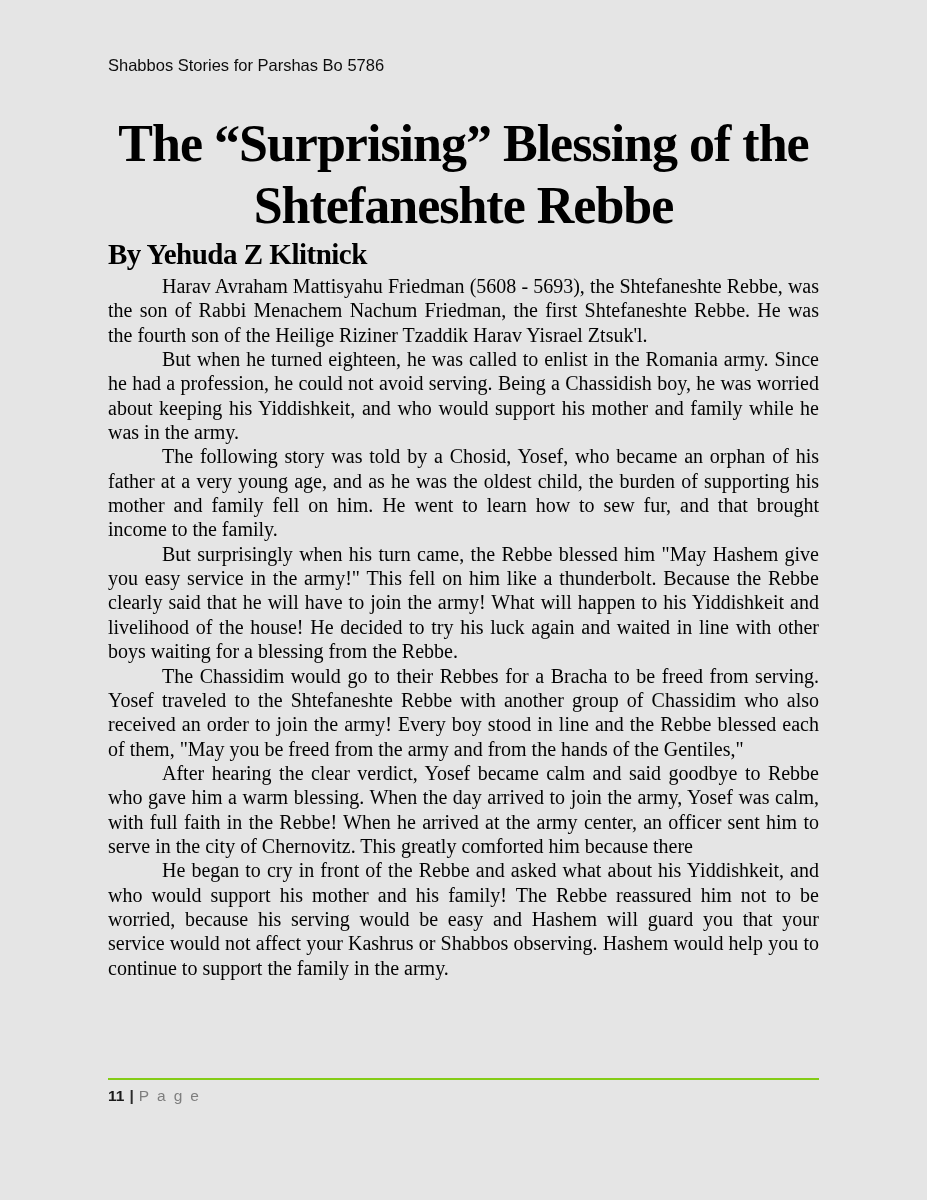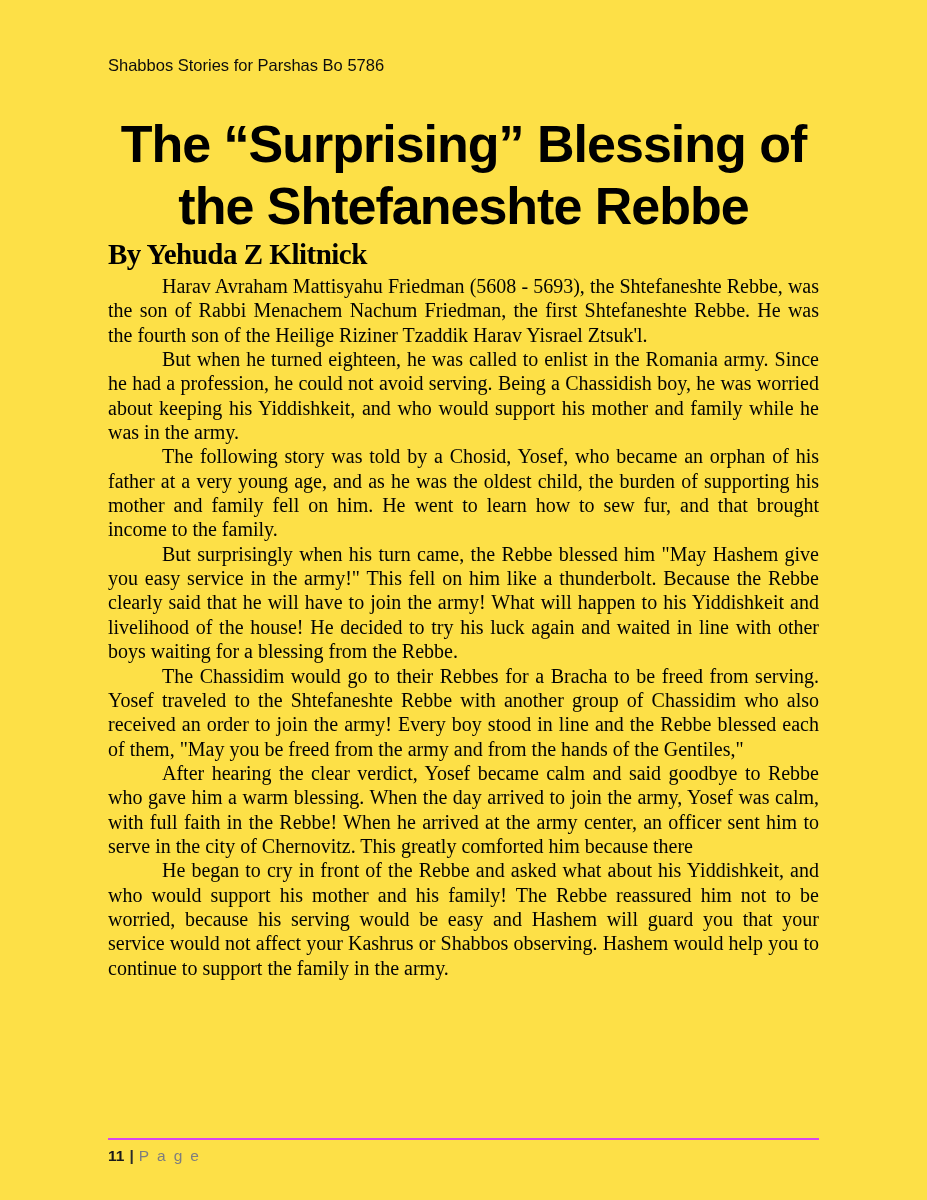--- a/index.html
+++ b/index.html
@@ -4,39 +4,39 @@
 <style>
   html, body {
     margin: 0;
     padding: 0;
     background: #ffffff;
   }
   .page {
     position: relative;
     width: 927px;
     height: 1200px;
-    background: #fde047;
+    background: #e5e5e5;
     color: #000000;
     box-sizing: border-box;
     padding: 0 108px;
     overflow: hidden;
     font-family: "Liberation Serif", serif;
   }
   .running-header {
     padding-top: 55px;
     font-family: "Liberation Sans", sans-serif;
     font-size: 16.5px;
     line-height: 20px;
     color: #0d0d0d;
   }
   .title {
     margin: 38px auto 0 auto;
     max-width: 720px;
     text-align: center;
-    font-family: Liberation Sans, sans-serif;
+    font-family: Liberation Serif, serif;
     font-weight: bold;
     font-size: 52px;
     line-height: 62px;
     letter-spacing: -1px;
     color: #000000;
   }
   .byline {
     margin-top: 2px;
     text-align: left;
     font-weight: bold;
@@ -53,22 +53,22 @@
     color: #030303;
   }
   .body-text p {
     margin: 0;
     text-indent: 54px;
   }
   .page-footer {
     position: absolute;
     left: 108px;
     right: 108px;
-    top: 1138px;
-    border-top: 2px solid #d946ef;
+    top: 1078px;
+    border-top: 2px solid #84cc16;
     padding-top: 7px;
     font-family: "Liberation Sans", sans-serif;
     font-size: 15.5px;
     line-height: 18px;
   }
   .page-number {
     font-weight: bold;
     color: #1a1a1a;
   }
   .footer-sep {

